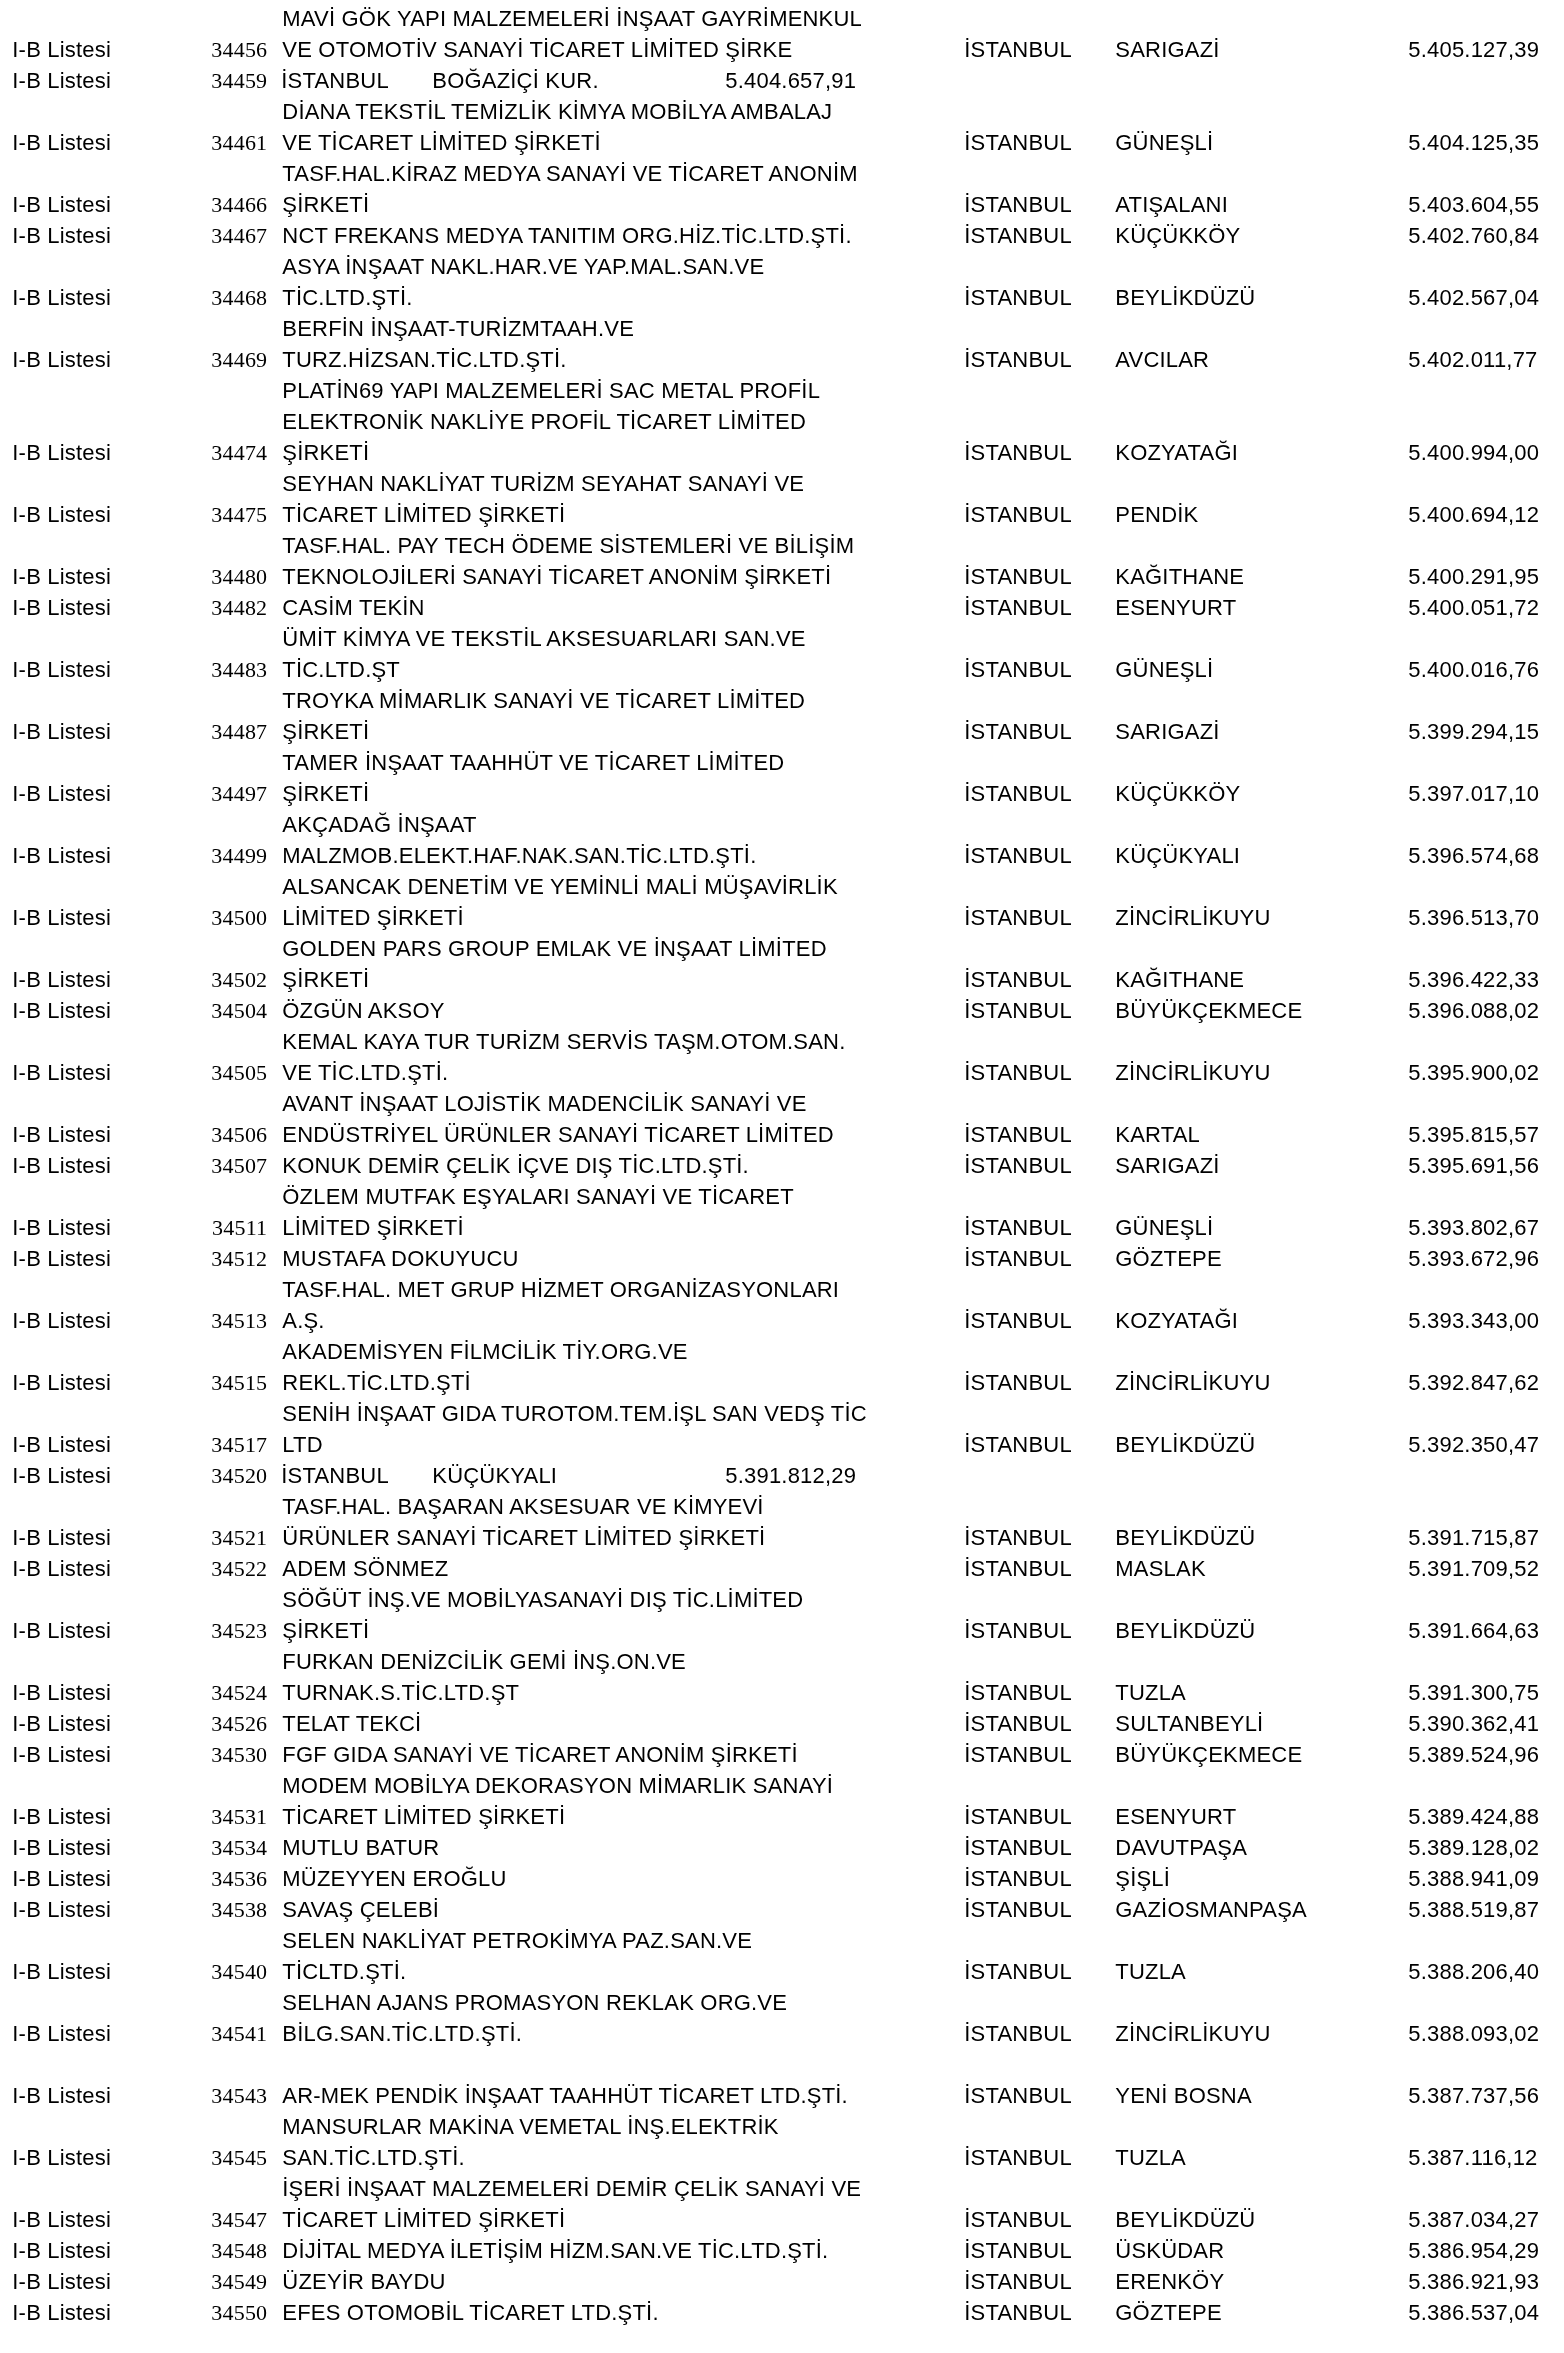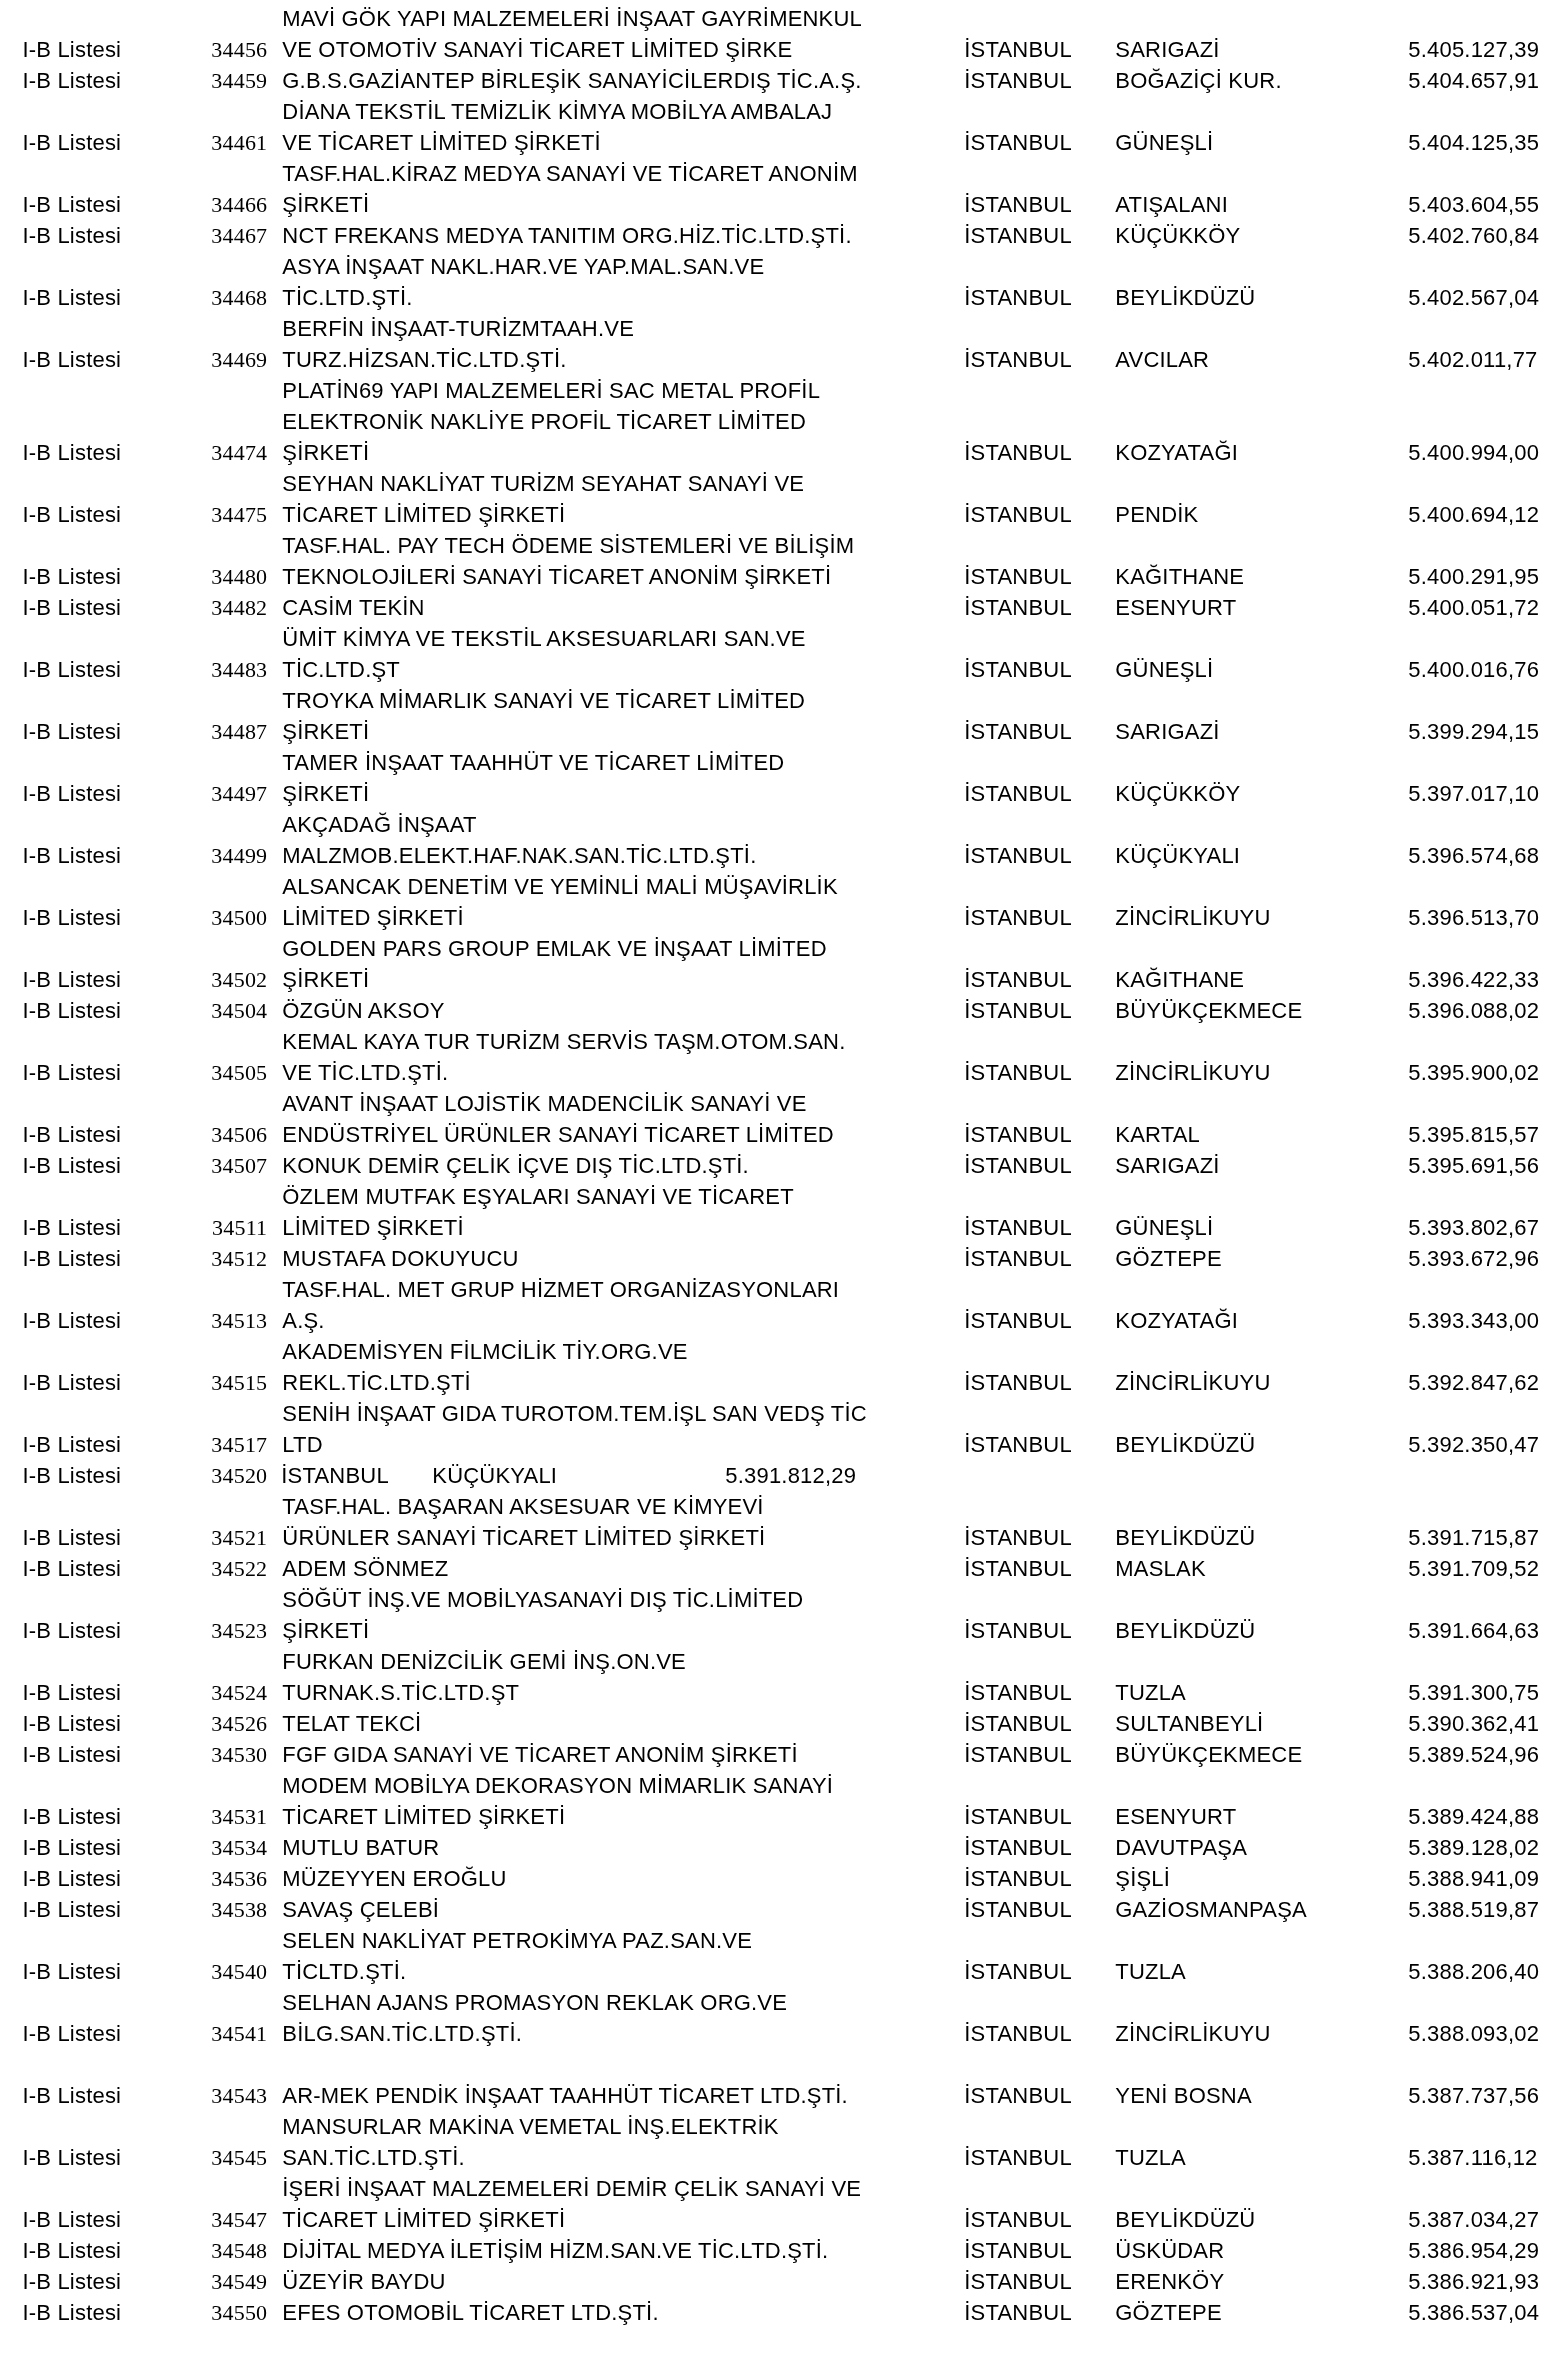--- a/index.html
+++ b/index.html
@@ -18,21 +18,21 @@
   .doc {
     padding-left: 12.3px;
     padding-top: 3.1px;
     width: 1552px;
   }
   .row {
     display: flex;
     align-items: flex-end; 
   }
   .cell { flex: none; white-space: pre; }
-  .c-list     { width: 119px; text-align: center; }
+  .c-list     { width: 119px; }
   .c-no       { width: 136px; text-align: right; font-family: Liberation Serif, serif; }
   .c-name     { width: 668px; margin-left: 15px; }
   .c-city     { width: 151px; margin-left: 14px; }
   .c-district { width: 293px; }
   .c-amount   { width: 152px; text-align: left; }
 </style>
 </head>
 <body>
 
 <div class="doc">
@@ -42,21 +42,20 @@
     <div class="cell c-no">34456</div>
     <div class="cell c-name">MAVİ GÖK YAPI MALZEMELERİ İNŞAAT GAYRİMENKUL
 VE OTOMOTİV SANAYİ TİCARET LİMİTED ŞİRKE</div>
     <div class="cell c-city">İSTANBUL</div>
     <div class="cell c-district">SARIGAZİ</div>
     <div class="cell c-amount">5.405.127,39</div>
   </div>
       <div class="row">
     <div class="cell c-list">I-B Listesi</div>
     <div class="cell c-no">34459</div>
-    <div class="cell c-name">G.B.S.GAZİANTEP BİRLEŞİK SANAYİCİLERDIŞ TİC.A.Ş.</div>
     <div class="cell c-city">İSTANBUL</div>
     <div class="cell c-district">BOĞAZİÇİ KUR.</div>
     <div class="cell c-amount">5.404.657,91</div>
   </div>
       <div class="row">
     <div class="cell c-list">I-B Listesi</div>
     <div class="cell c-no">34461</div>
     <div class="cell c-name">DİANA TEKSTİL TEMİZLİK KİMYA MOBİLYA AMBALAJ
 VE TİCARET LİMİTED ŞİRKETİ</div>
     <div class="cell c-city">İSTANBUL</div>

